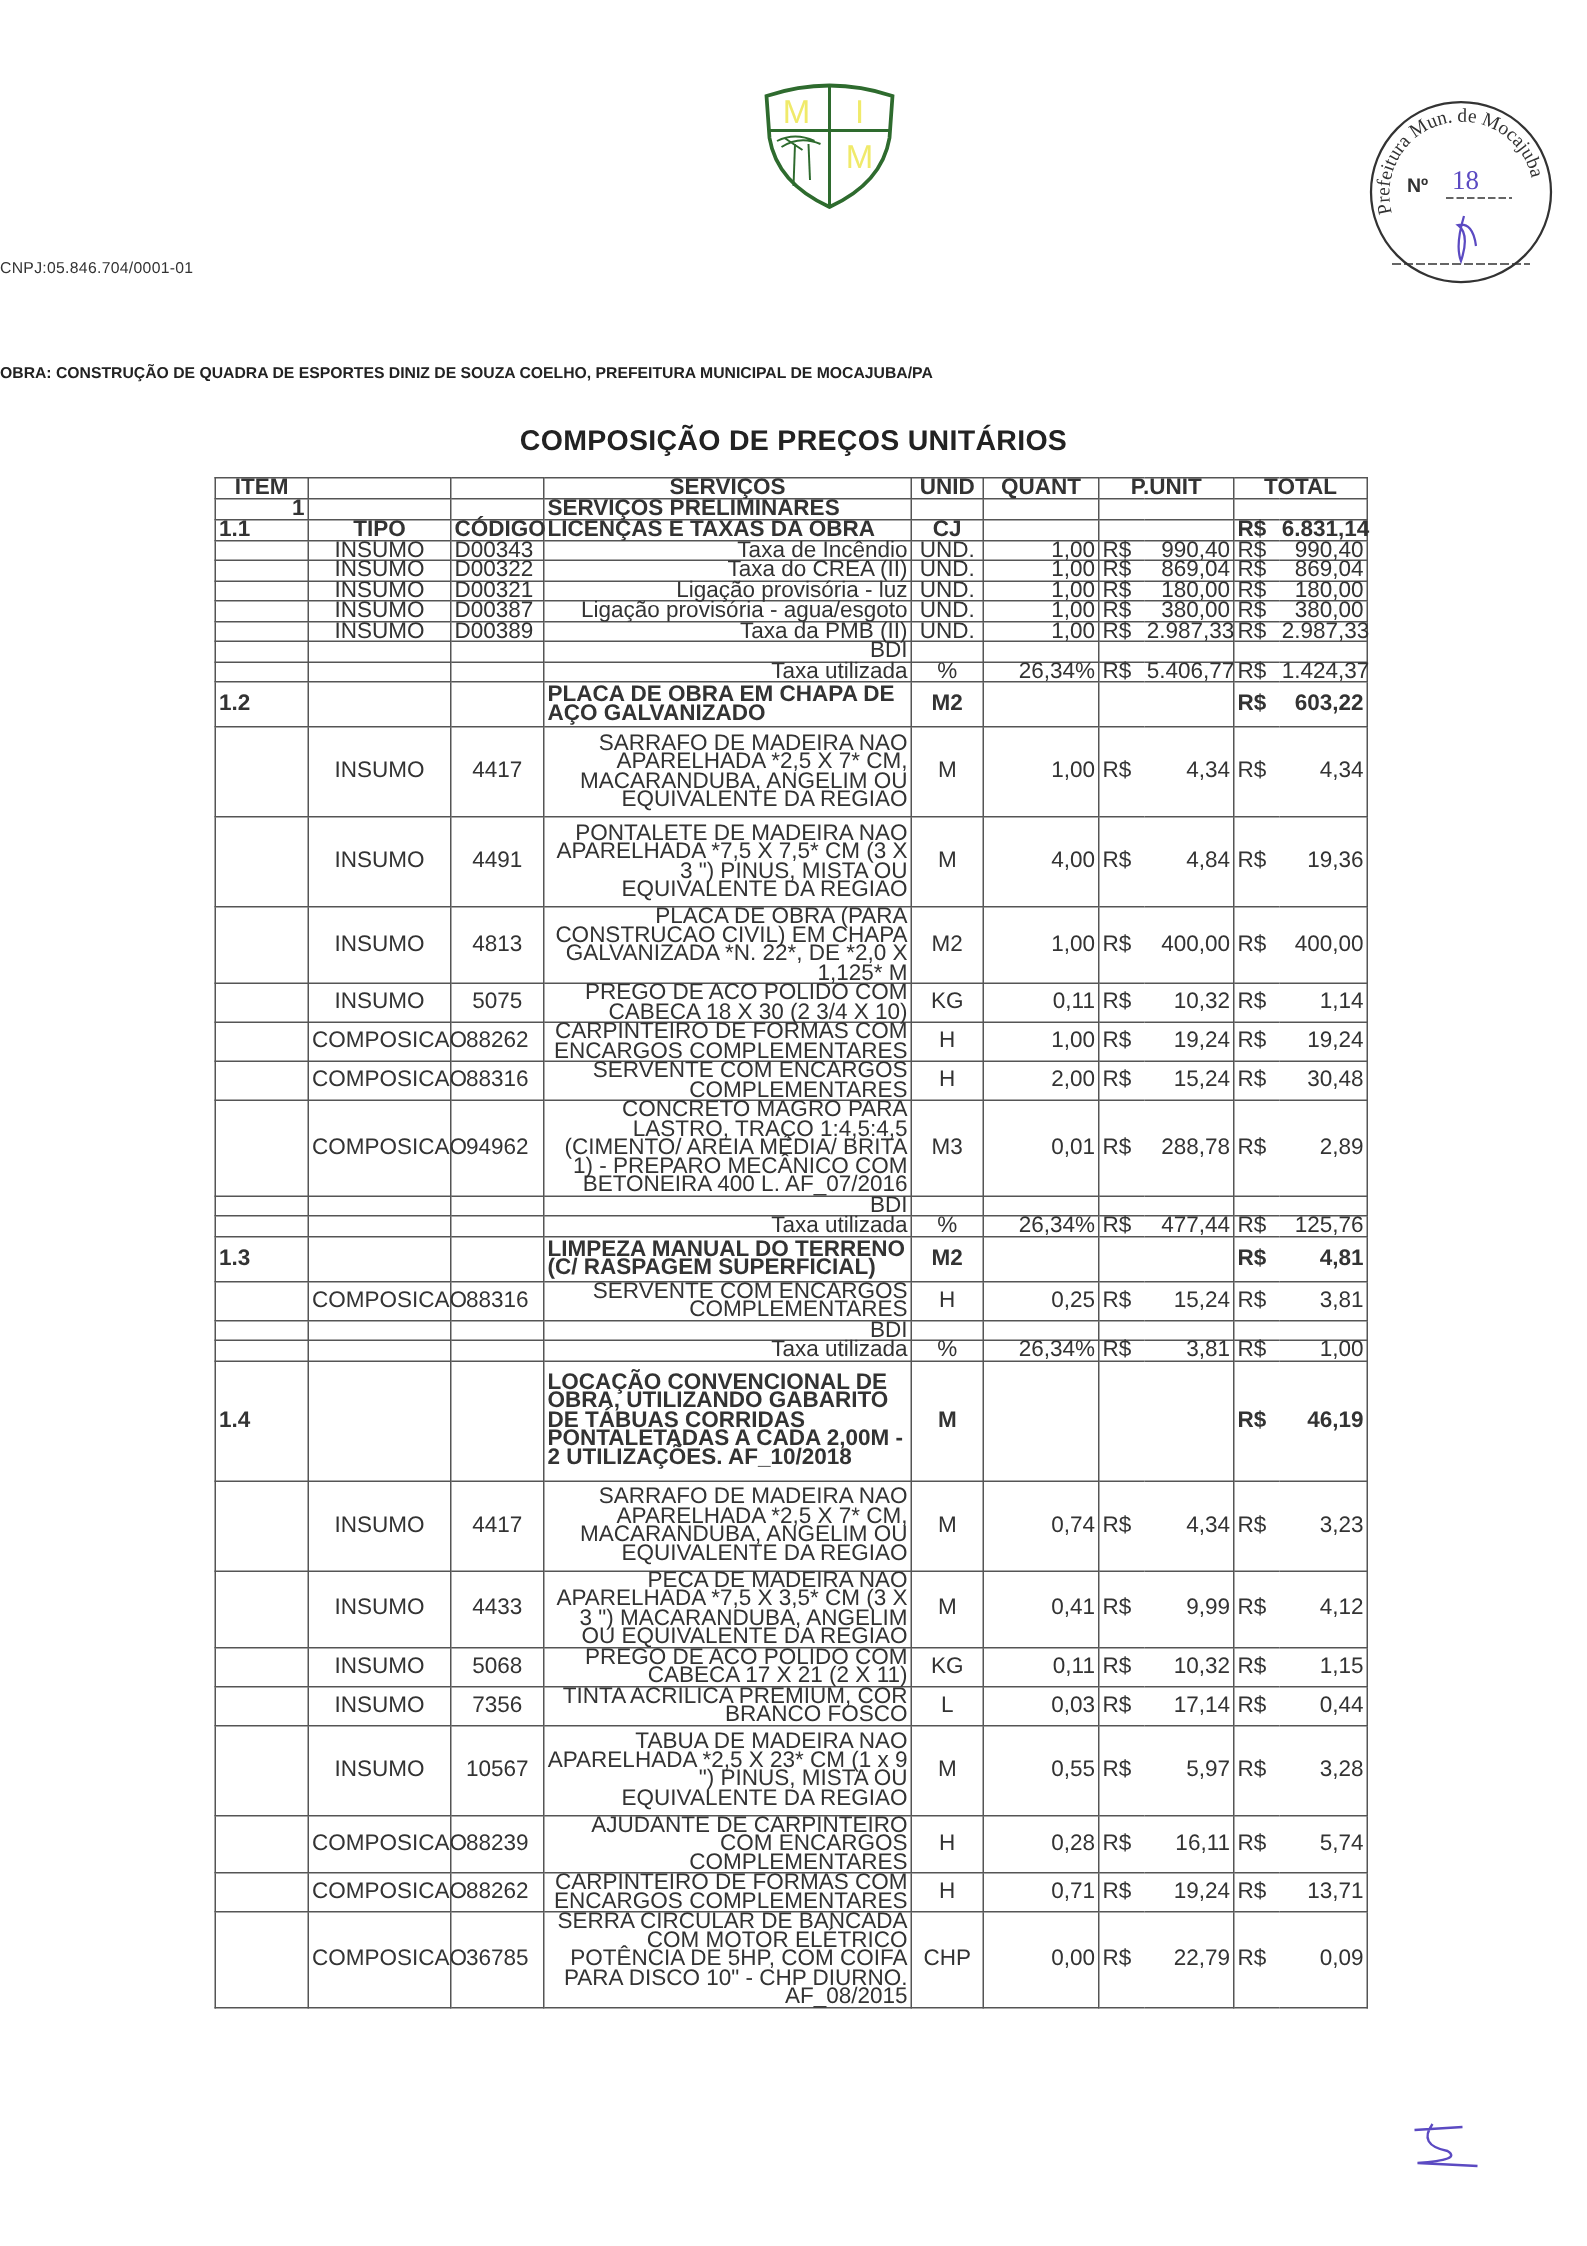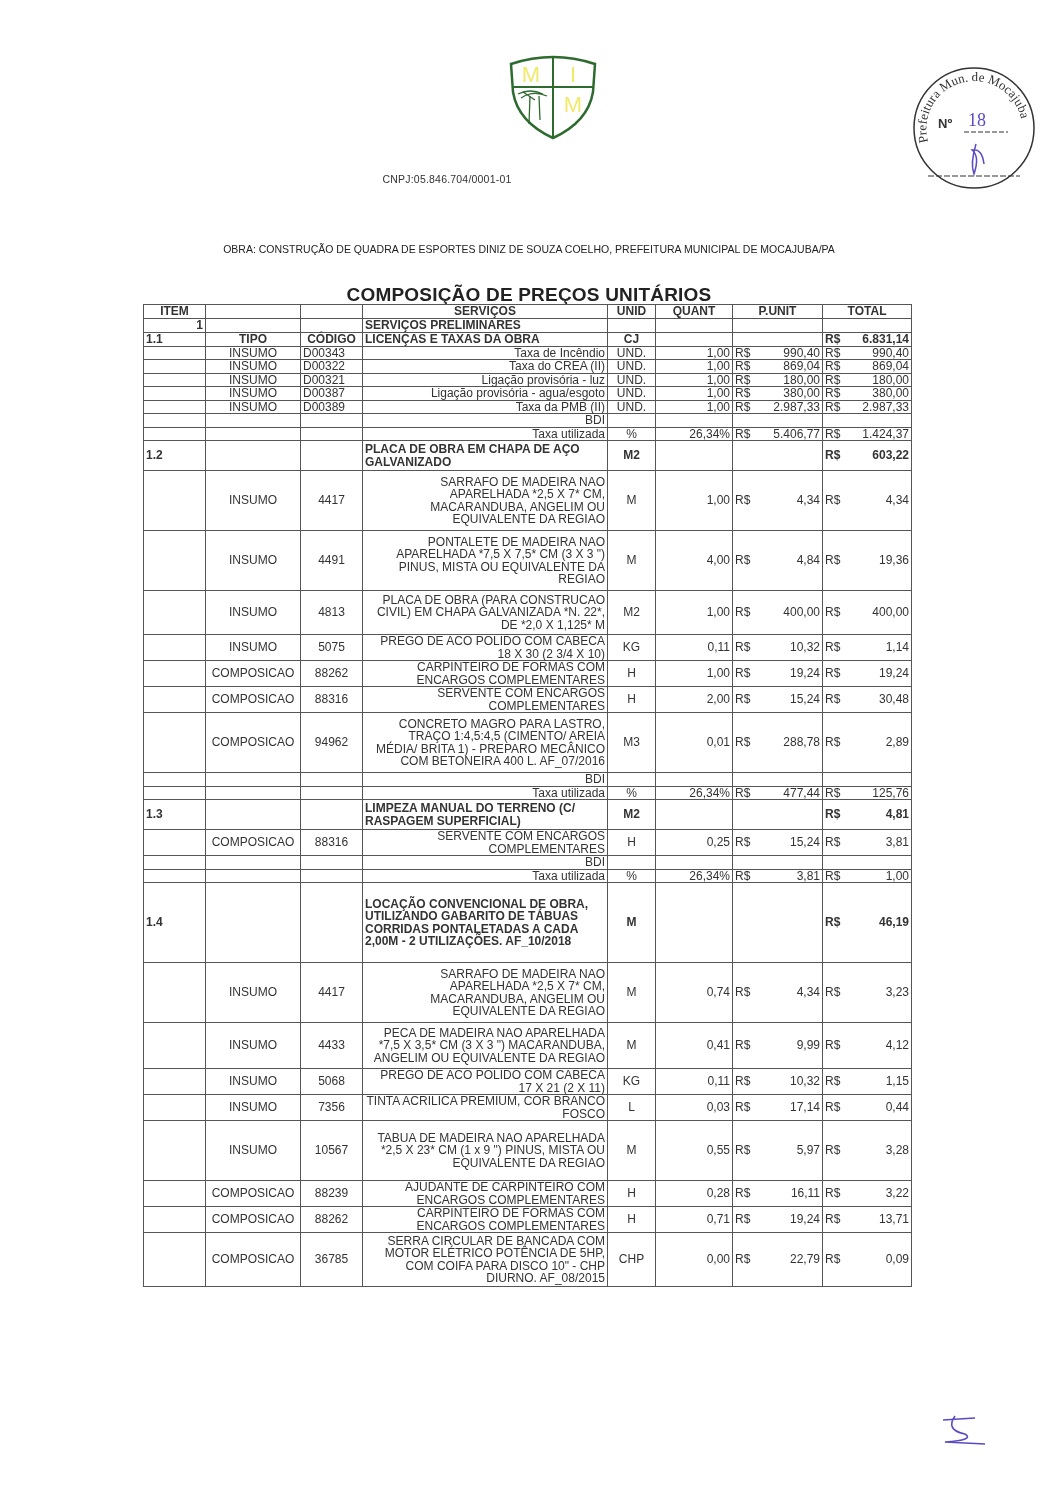--- a/index.html
+++ b/index.html
@@ -1,22 +1,22 @@
 <!DOCTYPE html>
 <html><head>
 <meta charset="utf-8">
 <style>
   html,body{margin:0;padding:0;background:#fff;}
   body{width:1058px;height:1497px;position:relative;overflow:hidden;font-family:"Liberation Sans",sans-serif;color:#222;}
   .logo{position:absolute;left:503px;top:52px;width:100px;height:88px;}
-  .addr{position:absolute;left:0;width:894px;top:174px;text-align:center;font-size:10.5px;line-height:11px;color:#333;letter-spacing:0.2px;}
+  .addr{position:absolute;left:0;width:894px;top:174px;font-size:10.5px;line-height:11px;color:#333;letter-spacing:0.2px;}
   .stamp{position:absolute;left:910px;top:64px;width:128px;height:128px;}
-  .obra{position:absolute;left:0;width:1058px;top:243px;text-align:center;font-size:10.5px;font-weight:normal;color:#222;}
+  .obra{position:absolute;left:0;width:1058px;top:243px;text-align:left;font-size:10.5px;font-weight:bold;color:#222;}
   .title{position:absolute;left:0;width:1058px;top:284px;text-align:center;font-size:19px;font-weight:bold;color:#222;letter-spacing:0.2px;}
-  table{position:absolute;left:143px;top:304px;border-collapse:collapse;font-size:12px;width:768px;table-layout:fixed;padding-left:32px;}
+  table{position:absolute;left:143px;top:318px;border-collapse:collapse;font-size:15px;width:768px;table-layout:fixed;padding-left:32px;}
   td{border:1px solid #555;padding:0 2px;line-height:12.5px;vertical-align:middle;color:#333;}
   td.c{text-align:center;}
   td.r{text-align:right;}
   td.b{font-weight:bold;}
   td.rs{border-right:none;}
   td.ls{border-left:none;}
   .hdr td{font-weight:bold;height:13px;}
   .sig{position:absolute;left:935px;top:1410px;width:70px;height:40px;}
 </style>
 </head>
@@ -419,21 +419,21 @@
       <tr style="height: 26px;">
         <td></td>
         <td class="c">COMPOSICAO</td>
         <td class="c">88239</td>
         <td class="r">AJUDANTE DE CARPINTEIRO COM ENCARGOS COMPLEMENTARES</td>
         <td class="c">H</td>
         <td class="r">0,28</td>
         <td class="rs">R$</td>
         <td class="r ls">16,11</td>
         <td class="rs">R$</td>
-        <td class="r ls">3,22</td>
+        <td class="r ls">5,74</td>
       </tr>
       <tr style="height: 26px;">
         <td></td>
         <td class="c">COMPOSICAO</td>
         <td class="c">88262</td>
         <td class="r">CARPINTEIRO DE FORMAS COM ENCARGOS COMPLEMENTARES</td>
         <td class="c">H</td>
         <td class="r">0,71</td>
         <td class="rs">R$</td>
         <td class="r ls">19,24</td>

